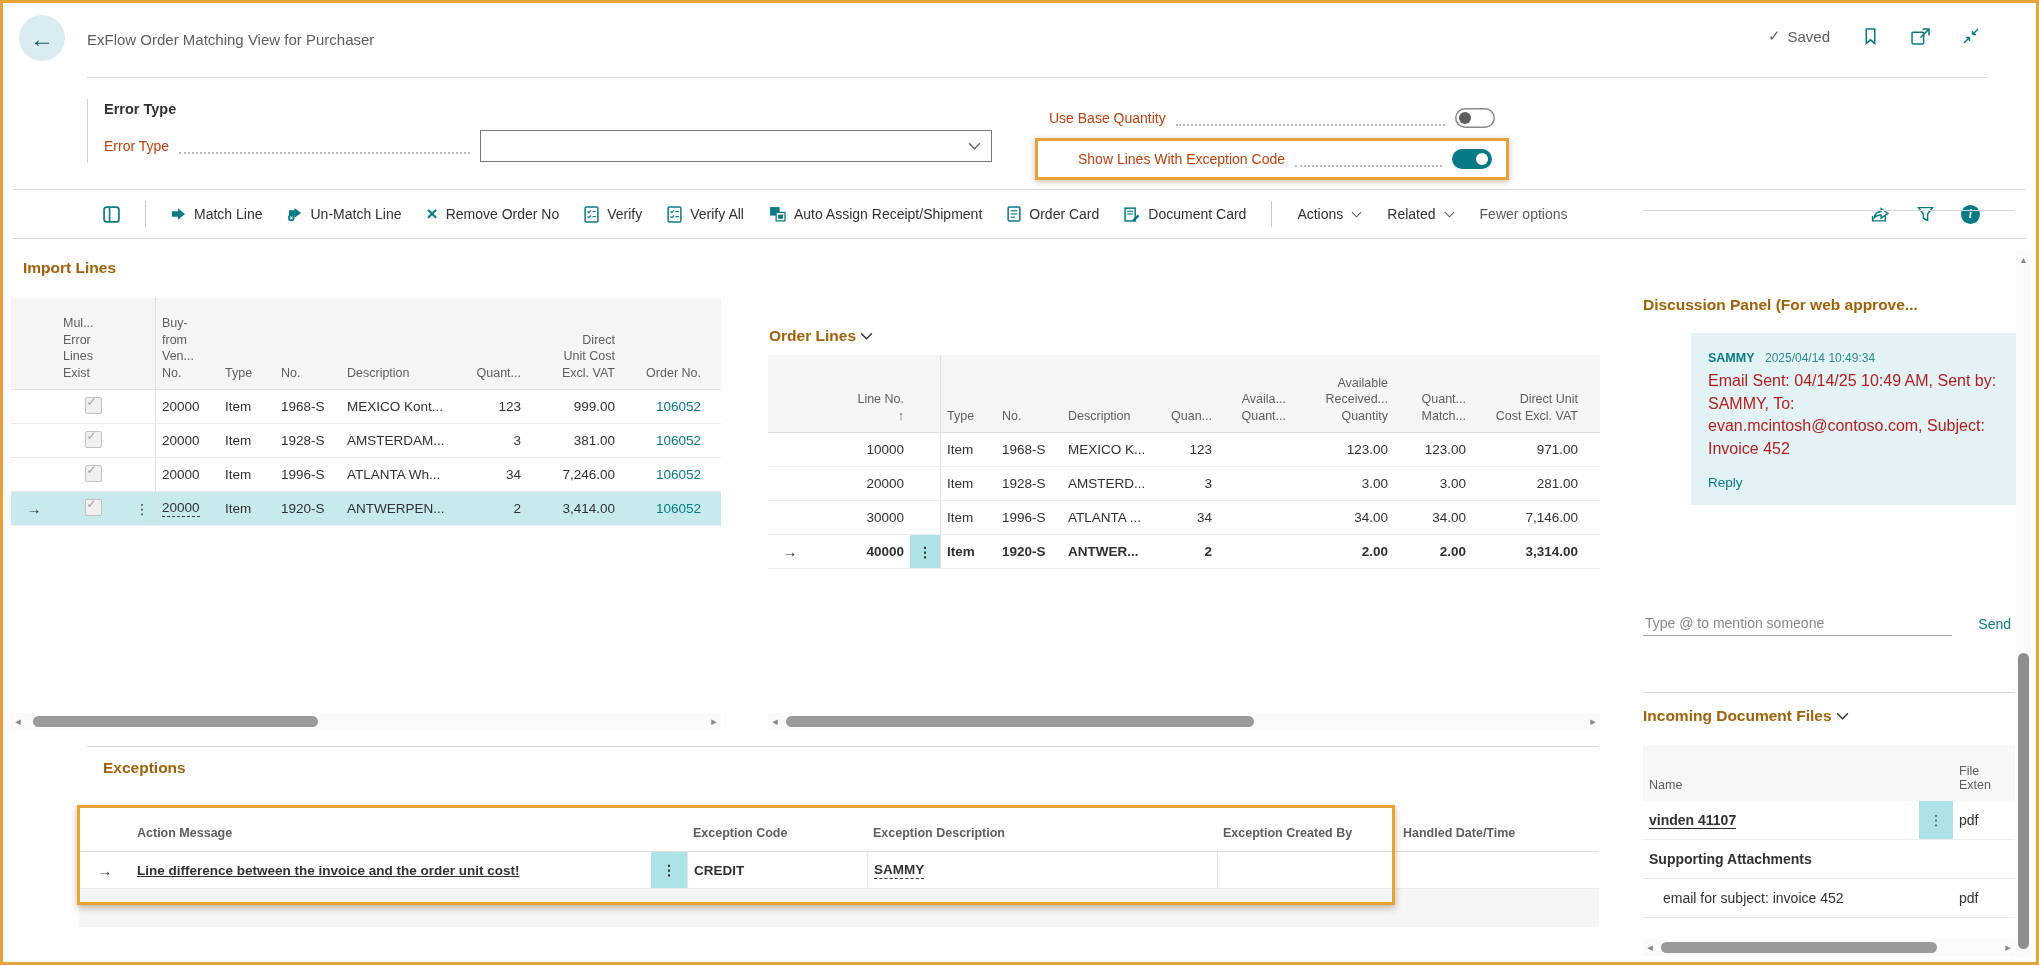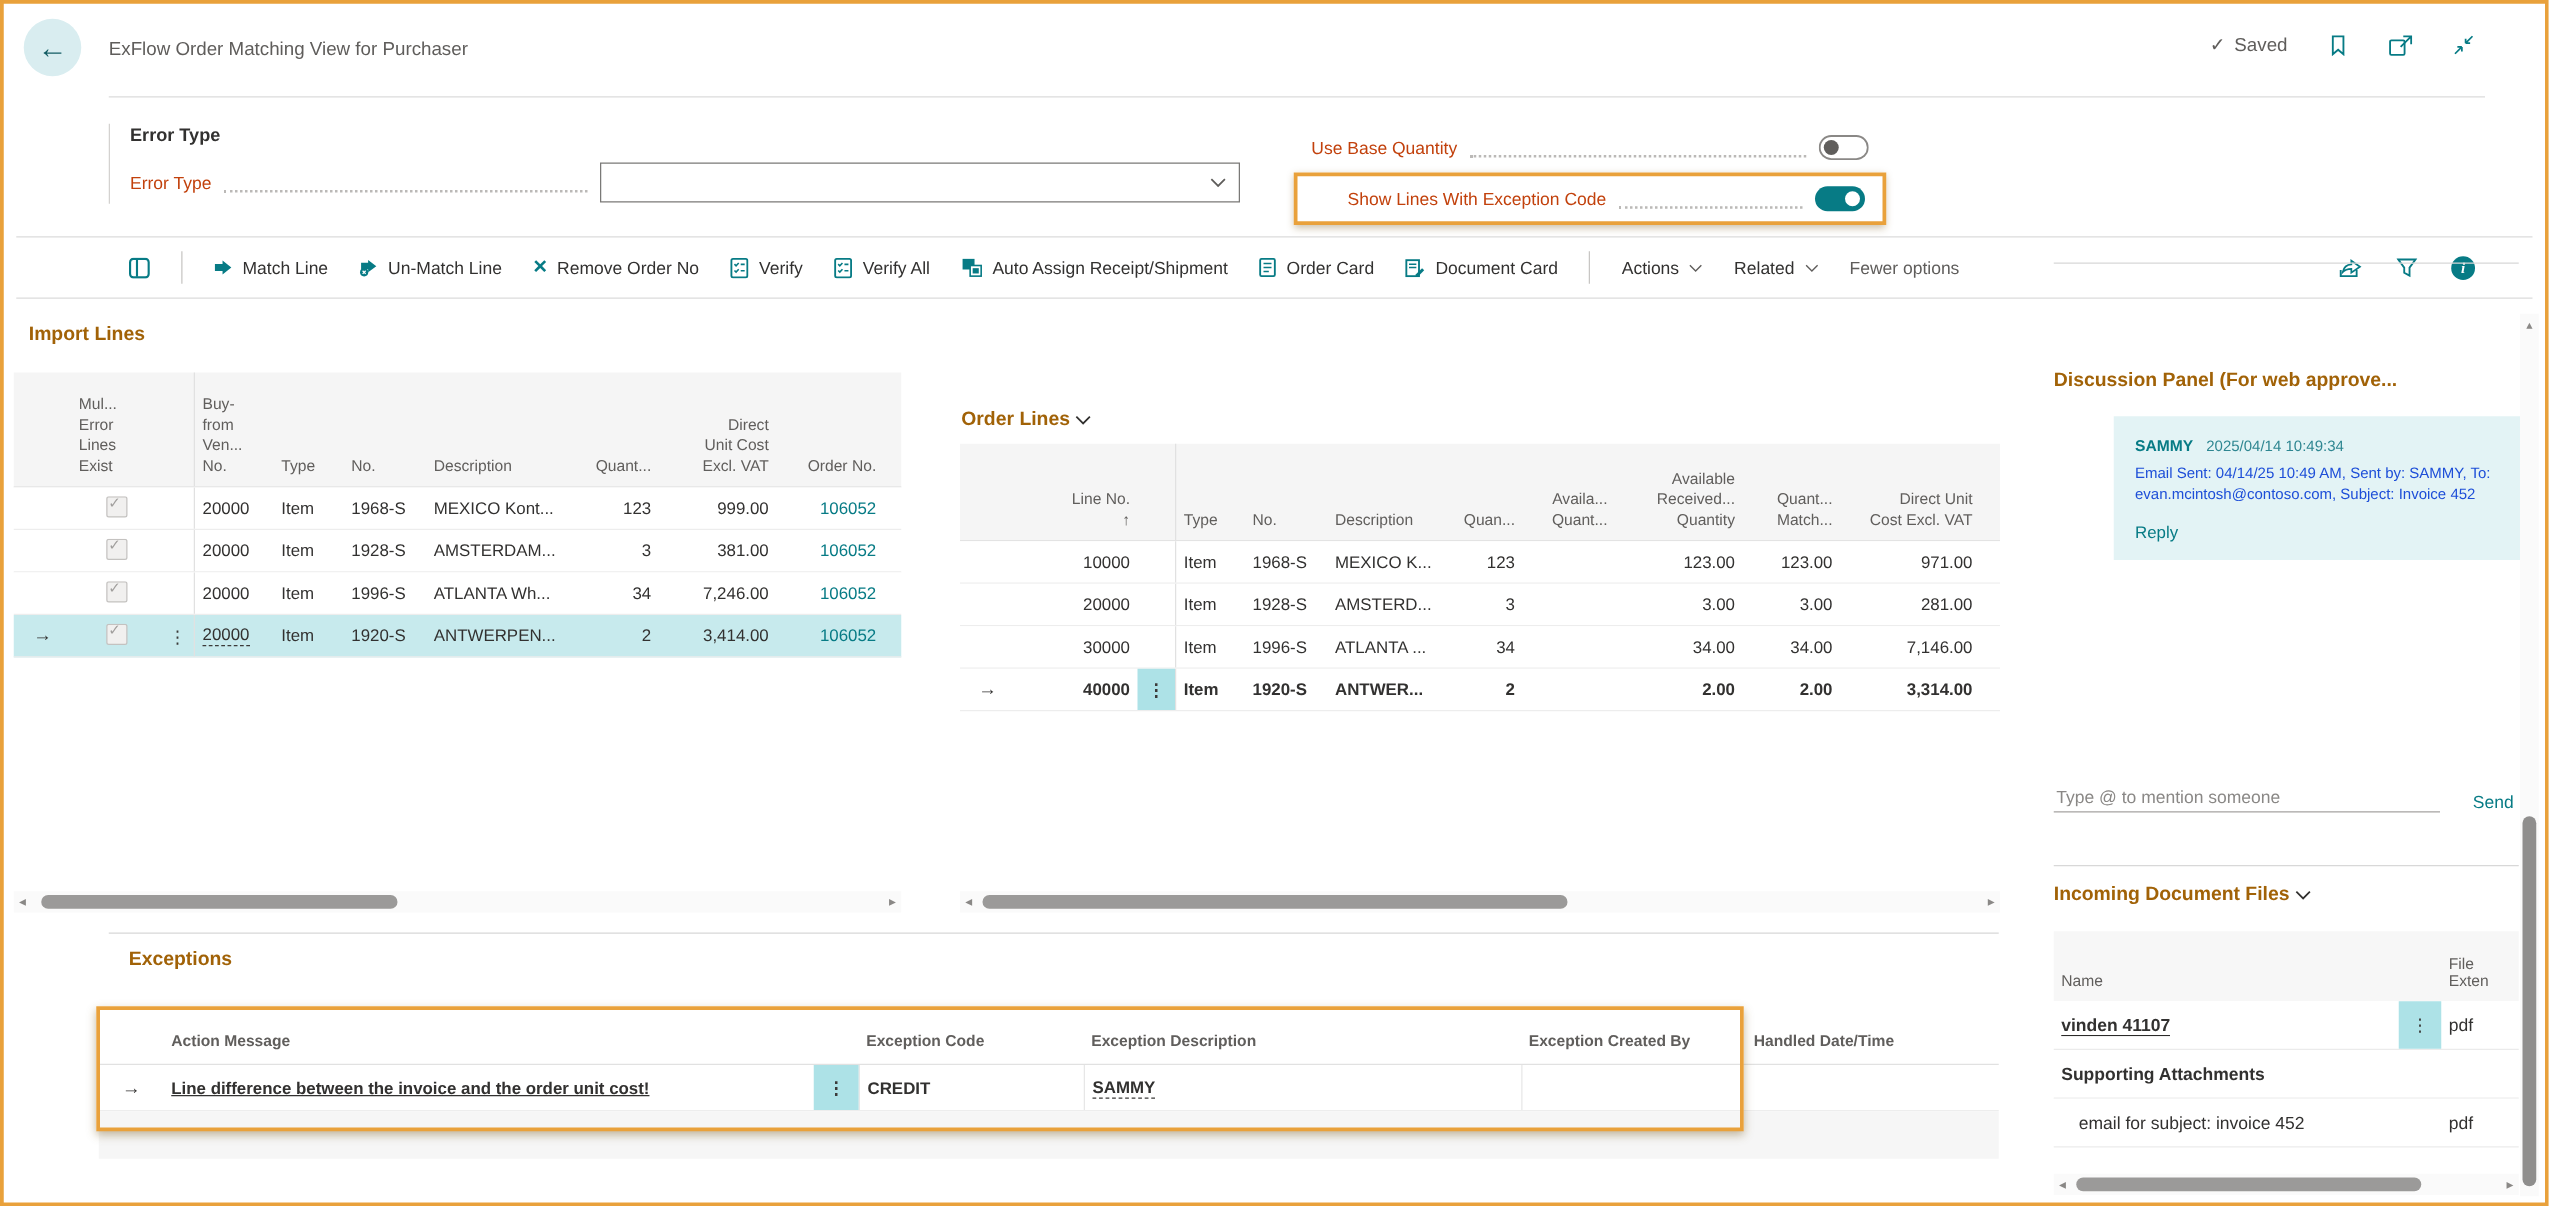--- a/index.html
+++ b/index.html
@@ -82,23 +82,23 @@
   .vscroll{position:absolute;right:5px;top:248px;bottom:5px;width:15px;background:#fafafa;}
   .vs-arrow{position:absolute;top:3px;left:0;right:0;text-align:center;color:#8a8886;font-size:10px;cursor:pointer;}
   .vs-thumb{position:absolute;left:2px;width:11px;top:402px;height:296px;background:#8f8e8d;border-radius:6px;cursor:grab;}
 
   
   .right-divider{position:absolute;left:1640px;width:372px;border-top:1px solid #d8d8d8;}
   .disc-title{position:absolute;left:1640px;top:293px;}
   .disc-card{position:absolute;left:1688px;top:330px;width:330px;box-sizing:border-box;background:#e3f3f5;padding:15px 17px;}
   .disc-author{color:#077b85;font-weight:700;font-size:12.5px;}
   .disc-time{color:#2e8691;font-size:12px;margin-left:6px;}
-  .disc-body{font-size:12px;margin-top:4px;line-height:1.42;color:#1d4ed8;}
+  .disc-body{font-size:16px;margin-top:4px;line-height:1.42;color:#b91c1c;}
   .disc-reply{color:#077b85;font-size:13.5px;margin-top:14px;cursor:pointer;background:none;border:none;padding:0;font-family:inherit;display:block;}
-  .mention-row{position:absolute;left:1640px;top:622px;width:374px;display:flex;align-items:flex-end;gap:20px;}
+  .mention-row{position:absolute;left:1640px;top:608px;width:374px;display:flex;align-items:center;gap:20px;}
   .mention-input{flex:1;border:none;border-bottom:1px solid #a5a3a1;font-size:14px;padding:4px 2px;outline:none;color:#323130;font-family:inherit;background:transparent;}
   .mention-input::placeholder{color:#8a8886;}
   .send-btn{color:#077b85;font-size:14px;background:none;border:none;cursor:pointer;font-family:inherit;}
   .inc-title{position:absolute;left:1640px;top:704px;}
   .inc-table{position:absolute;left:1640px;top:742px;width:372px;}
   .inc-head{display:grid;grid-template-columns:1fr 34px 62px;background:#f7f7f7;height:56px;align-items:end;color:#605e5c;font-size:12.5px;}
   .inc-head .th{padding-bottom:9px;}
   .inc-row{display:grid;grid-template-columns:1fr 34px 62px;height:38px;align-items:center;background:#fff;border-bottom:1px solid #ebebeb;font-size:14px;cursor:pointer;}
   .inc-name{font-weight:700;border-bottom:1px solid #2b2a29;display:inline-block;}
   .inc-group{grid-column:1/4;font-weight:700;}

